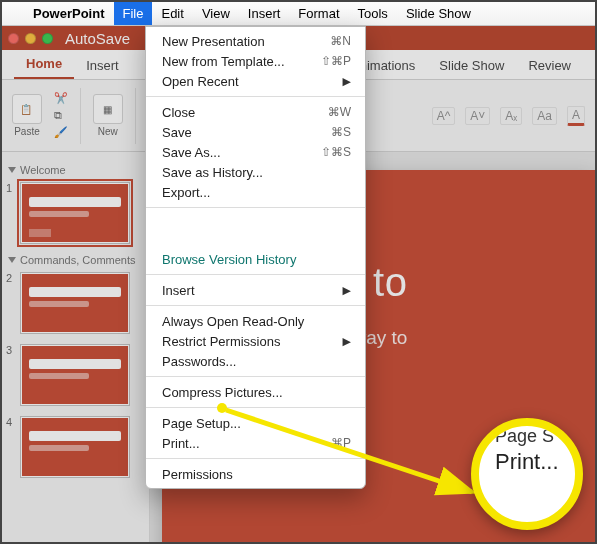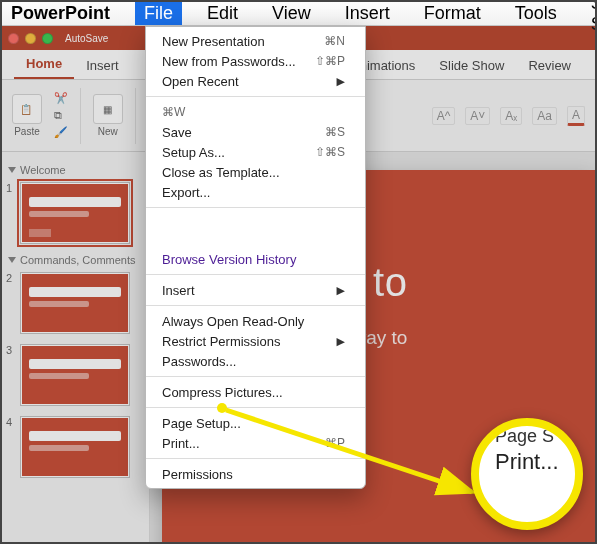--- a/index.html
+++ b/index.html
@@ -1,27 +1,27 @@
 <!DOCTYPE html>
 <html><head>
 <meta charset="utf-8">
 <style>
   * { box-sizing: border-box; font-family: -apple-system, "Helvetica Neue", Arial, sans-serif; }
   body { margin:0; width:597px; height:544px; background:#f0f0f0; overflow:hidden; position:relative; }
   .wrap { position:absolute; inset:0; border:2px solid #444; background:#fff; overflow:hidden; }
 
   
-  .menubar { height:24px; background:linear-gradient(#fdfdfd,#f1f1f1); border-bottom:1px solid #c4c4c4; display:flex; align-items:center; font-size:18px; }
+  .menubar { height:24px; background:linear-gradient(#fdfdfd,#f1f1f1); border-bottom:1px solid #c4c4c4; display:flex; align-items:center; font-size:13px; }
   .apple { width:22px; text-align:center; font-size:14px; }
   .appname { font-weight:600; padding:0 9px; }
-  .mnu { padding:0 9px; height:100%; display:flex; align-items:center;margin-left:16px; }
+  .mnu { padding:0 9px; height:100%; display:flex; align-items:center; }
   .mnu.active { background:#1a6fe8; color:#fff; }
 
   
-  .titlebar { height:24px; background:#b43218; color:#fff; display:flex; align-items:center; font-size:10px; padding:0 6px; }
+  .titlebar { height:24px; background:#b43218; color:#fff; display:flex; align-items:center; font-size:15px; padding:0 6px; }
   .tlight { width:11px; height:11px; border-radius:50%; margin-right:6px; border:0.5px solid rgba(0,0,0,.2);}
   .r{background:#ff5f57}.y{background:#febc2e}.g{background:#28c840}
   .autosave { margin-left:6px; font-weight:500; }
 
   
   .ribtabs { height:30px; display:flex; align-items:flex-end; font-size:13px; padding:0 12px 0 12px; border-bottom:1px solid #d0d0d0;}
   .ribtab { padding:6px 12px 6px; color:#333; }
   .ribtab.active { color:#b43218; font-weight:600; border-bottom:2px solid #b43218;}
   .ribbon { height:72px; background:#f6f6f6; border-bottom:1px solid #d0d0d0; display:flex; align-items:center; padding:4px 10px; gap:12px;}
   .rb-group { display:flex; flex-direction:column; align-items:center; font-size:10px; color:#555; gap:2px;}
@@ -46,22 +46,22 @@
   .canvas { flex:1; background:#e6e6e6; position:relative; display:flex; align-items:flex-start; justify-content:flex-start; overflow:hidden;}
   .slide { margin:18px 0 0 12px; width:560px; height:400px; background:#c33a20; color:#fff; padding:90px 30px; box-shadow:0 6px 20px rgba(0,0,0,.25);}
   .slide h1 { margin:0; font-weight:400; font-size:40px; letter-spacing:.5px;}
   .slide p { margin-top:22px; font-size:19px; color:rgba(255,255,255,.9);}
 
   
   .dim { position:absolute; left:0; right:0; top:24px; bottom:0; background:rgba(120,120,120,.22); pointer-events:none;}
 
   
   .dropdown { position:absolute; top:24px; left:143px; width:221px; background:#fff; border:1px solid #b8b8b8; border-radius:0 0 6px 6px; box-shadow:0 10px 26px rgba(0,0,0,.3); padding:4px 0; font-size:13px; }
-  .mi { display:flex; align-items:center; height:20px; padding:0 20px 0 16px; color:#222; white-space:nowrap;}
-  .mi.disabled { color:#4c1d95;margin-top:41px;}
+  .mi { display:flex; align-items:center; height:20px; padding:0 14px 0 16px; color:#222; white-space:nowrap;}
+  .mi.disabled { color:#0f766e;margin-top:41px;}
   .mi .lab { flex:1;}
   .mi .sc { color:#6a6a6a; font-size:12px;}
   .mi .sub { color:#333; font-size:11px; margin-left:6px;}
   .msep { height:1px; background:#dcdcdc; margin:5px 0;}
   .mag { position:absolute; right:12px; bottom:12px; width:112px; height:112px; border-radius:50%; border:8px solid #f6e600; background:#fff; box-shadow:0 4px 14px rgba(0,0,0,.35); overflow:hidden; display:flex; flex-direction:column; padding-left:16px; font-size:20px; color:#222;}
   .mag .l1 { font-size:18px; color:#333; margin-bottom:2px;}
   .mag .l2 { font-size:22px; font-weight:400;}
   svg.arrow-svg { position:absolute; left:210px; top:394px; pointer-events:none;}
 </style>
 </head>
@@ -172,41 +172,42 @@
 </div>
 
 <div class="dim"></div>
 
 <div class="dropdown" id="dropdown">
       <div class="mi">
         <span class="lab">New Presentation</span>
         <span class="sc">⌘N</span>
       </div>
       <div class="mi">
-        <span class="lab">New from Passwords...</span>
+        <span class="lab">New from Template...</span>
         <span class="sc">⇧⌘P</span>
       </div>
       <div class="mi">
         <span class="lab">Open Recent</span>
         <span class="sub">▶</span>
       </div>
       <div class="msep"></div>
       <div class="mi">
+        <span class="lab">Close</span>
         <span class="sc">⌘W</span>
       </div>
       <div class="mi">
         <span class="lab">Save</span>
         <span class="sc">⌘S</span>
       </div>
       <div class="mi">
-        <span class="lab">Setup As...</span>
+        <span class="lab">Save As...</span>
         <span class="sc">⇧⌘S</span>
       </div>
       <div class="mi">
-        <span class="lab">Close as Template...</span>
+        <span class="lab">Save as History...</span>
       </div>
       <div class="mi">
         <span class="lab">Export...</span>
       </div>
       <div class="msep"></div>
       <div class="mi disabled">
         <span class="lab">Browse Version History</span>
       </div>
       <div class="msep"></div>
       <div class="mi">

